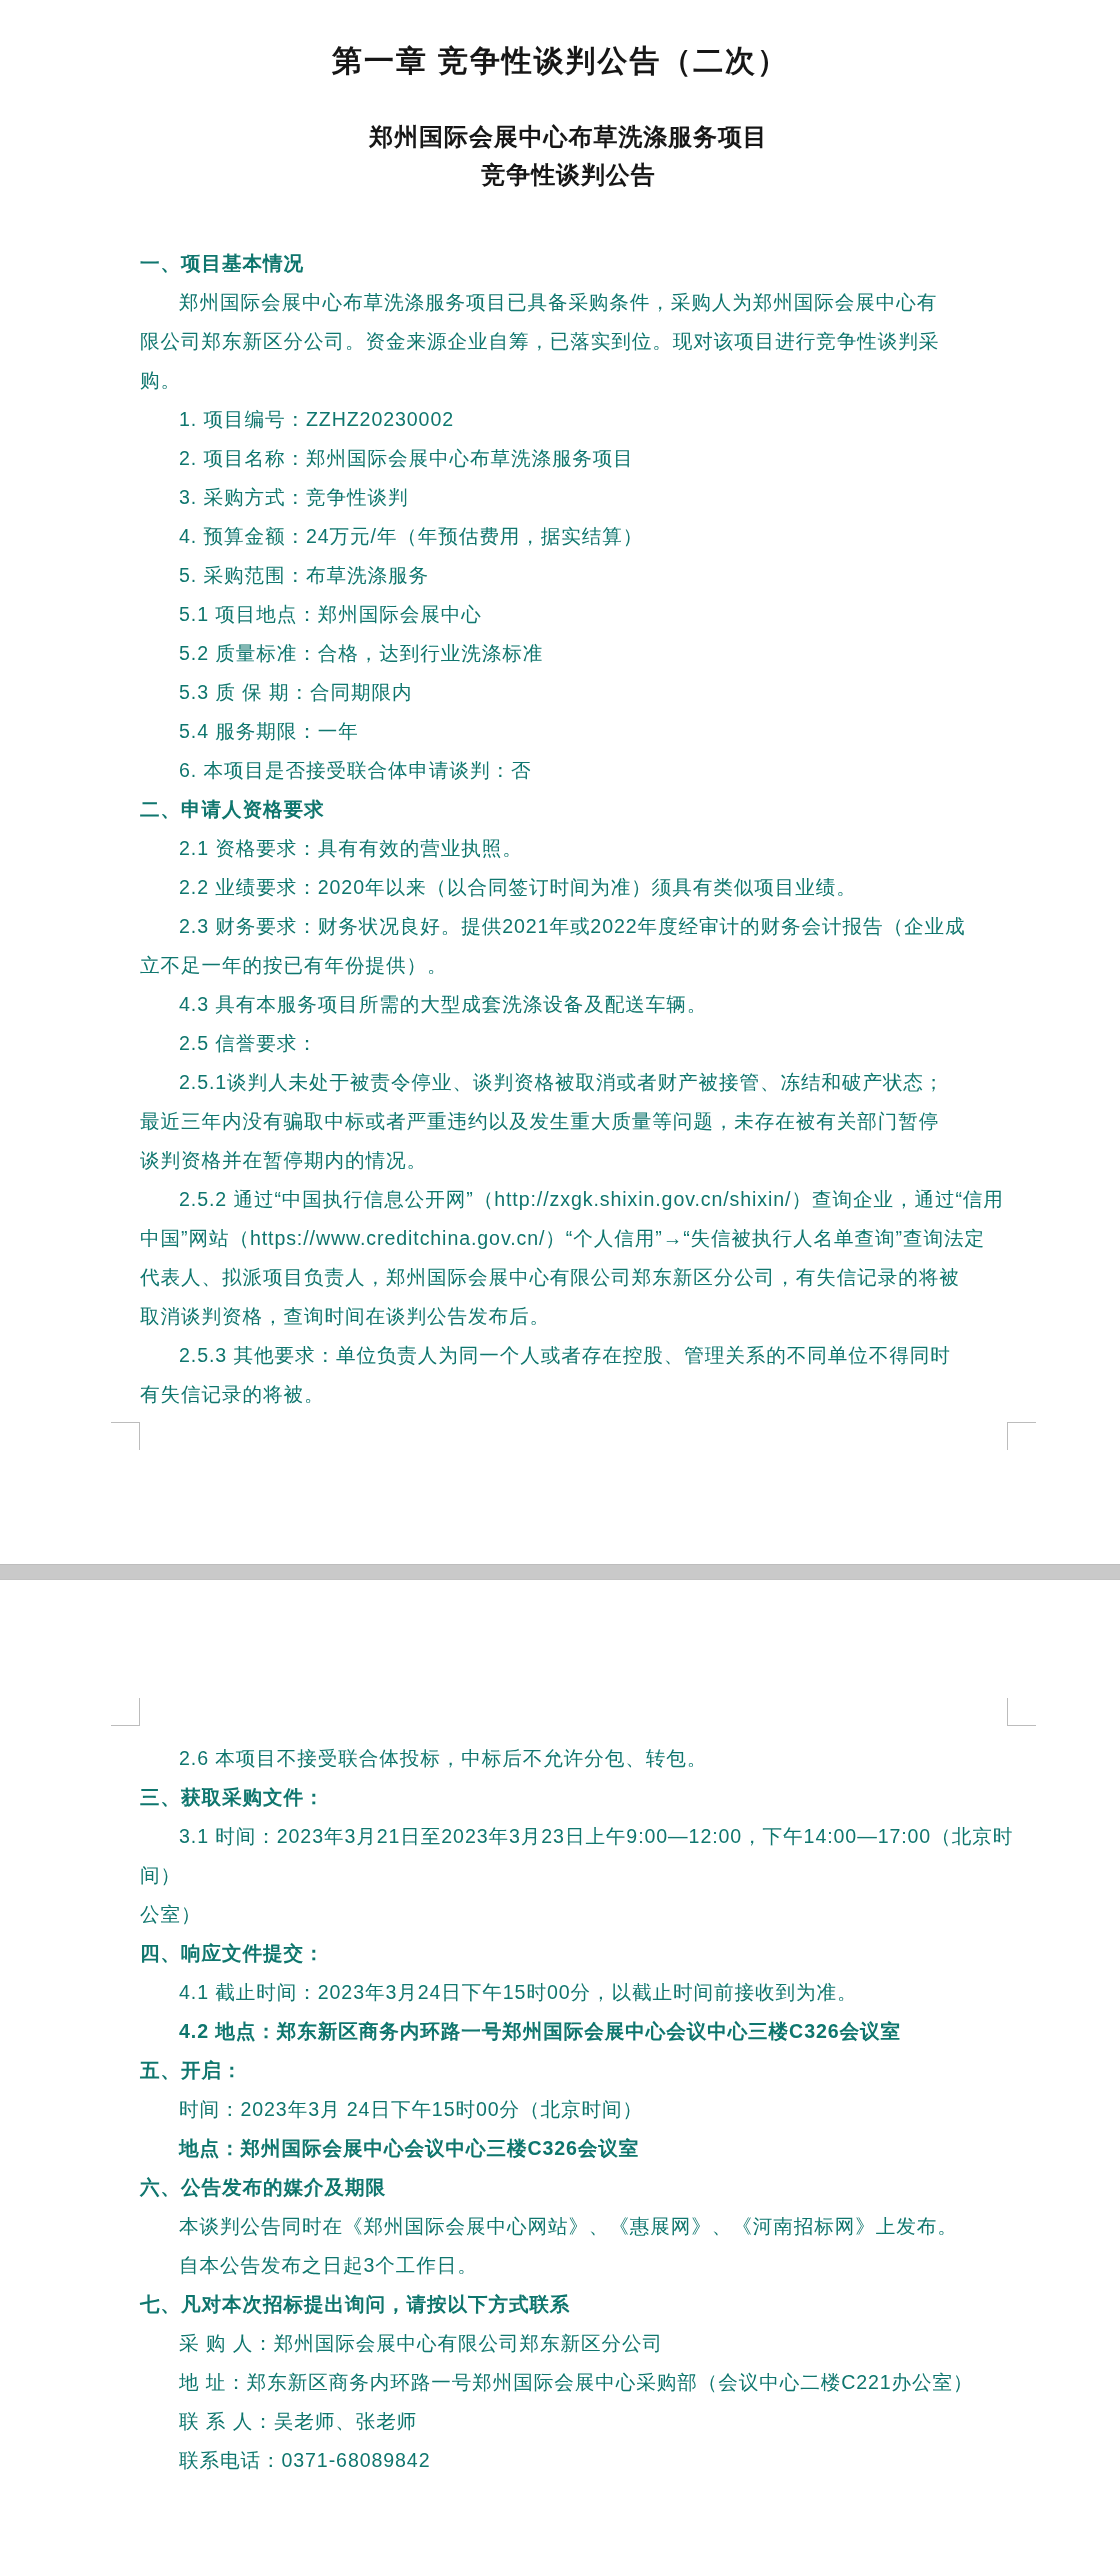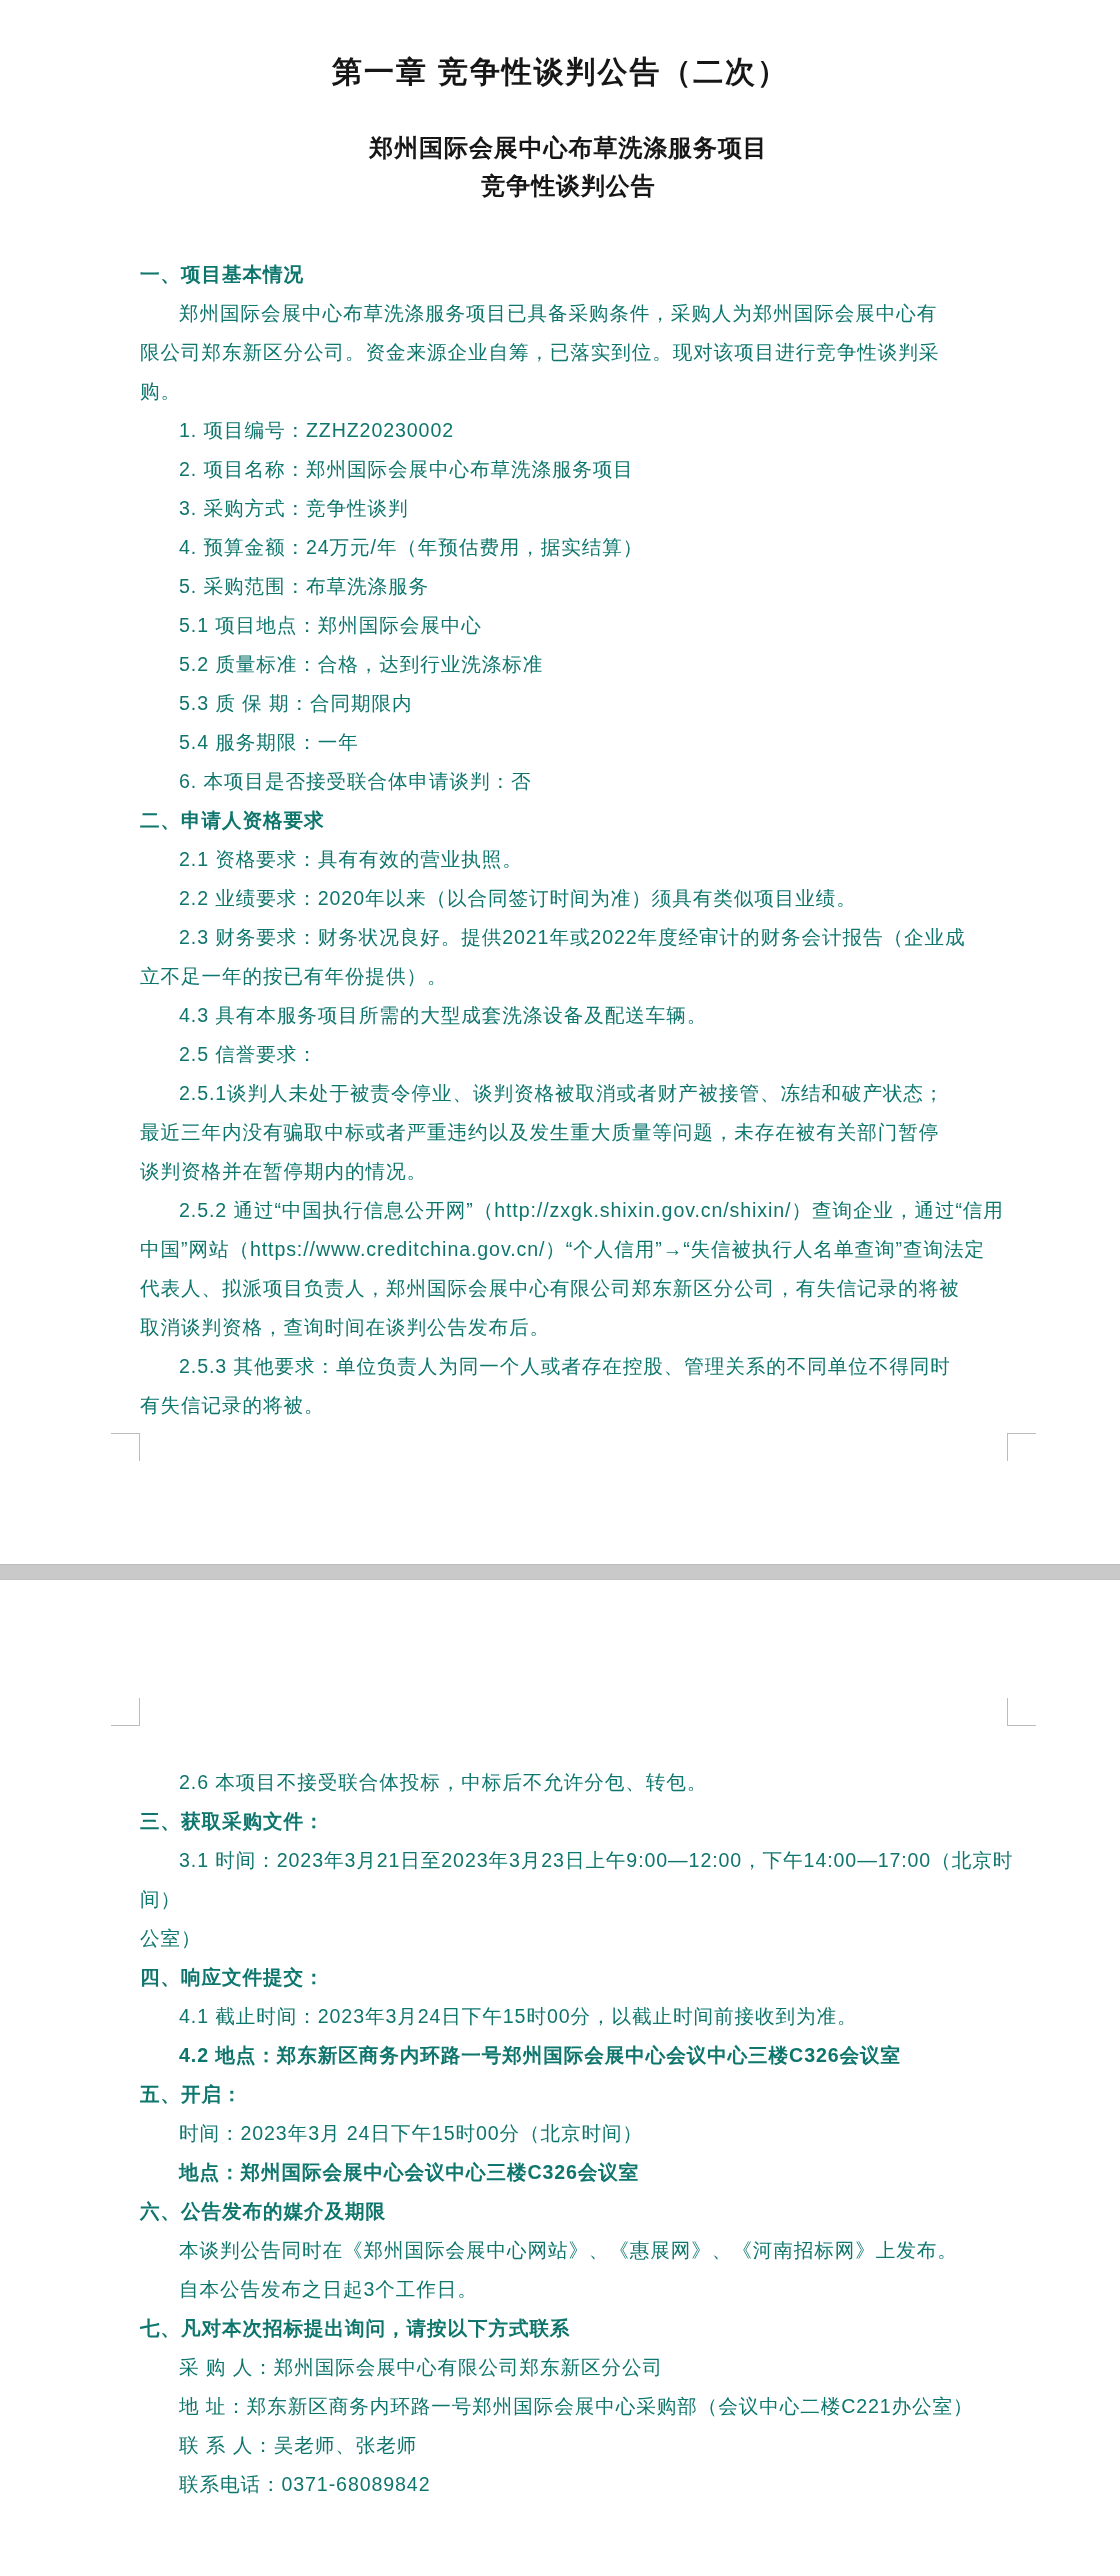--- a/index.html
+++ b/index.html
@@ -6,21 +6,21 @@
   body {
     width:1121px; height:2576px;
     background:#ffffff;
     font-family:"Liberation Sans","DejaVu Sans",sans-serif;
     position:relative;
     overflow:hidden;
   }
   .page {
     position:absolute; left:0; width:1121px; background:#ffffff;
   }
-  #page1 { top:15px; height:1968px; }
+  #page1 { top:4px; height:1968px; }
   #page2 { top:1580px; height:996px; }
   .page-gap {
     position:absolute; left:0; top:1564px; width:1121px; height:16px;
     background:#c9c9c9;
     border-top:0.9px solid #bdbdbd;
     border-bottom:0.9px solid #c2c2c2;
     box-sizing:border-box;
   }
   .doc-title {
     position:absolute; top:35px; left:0; width:100%;
@@ -31,21 +31,21 @@
   .doc-subtitle {
     position:absolute; top:114px; left:0; width:100%;
     text-align:center;
     font-size:24px; font-weight:bold; line-height:38px;
     color:#161616; letter-spacing:0.9px;padding-left:8px;
   }
   .body-lines {
     position:absolute; left:140px; width:863px;
   }
   #page1-lines { top:240px; }
-  #page2-lines { top:159px;margin-top:24px; }
+  #page2-lines { top:159px; }
   .line {
     height:39px; line-height:39px;
     font-size:19.6px; color:#0f766e;
     letter-spacing:0.9px;
     white-space:nowrap;
   }
   .line.bold { font-weight:bold; }
   .line.indent { padding-left:39px; }
   
   .mark {

